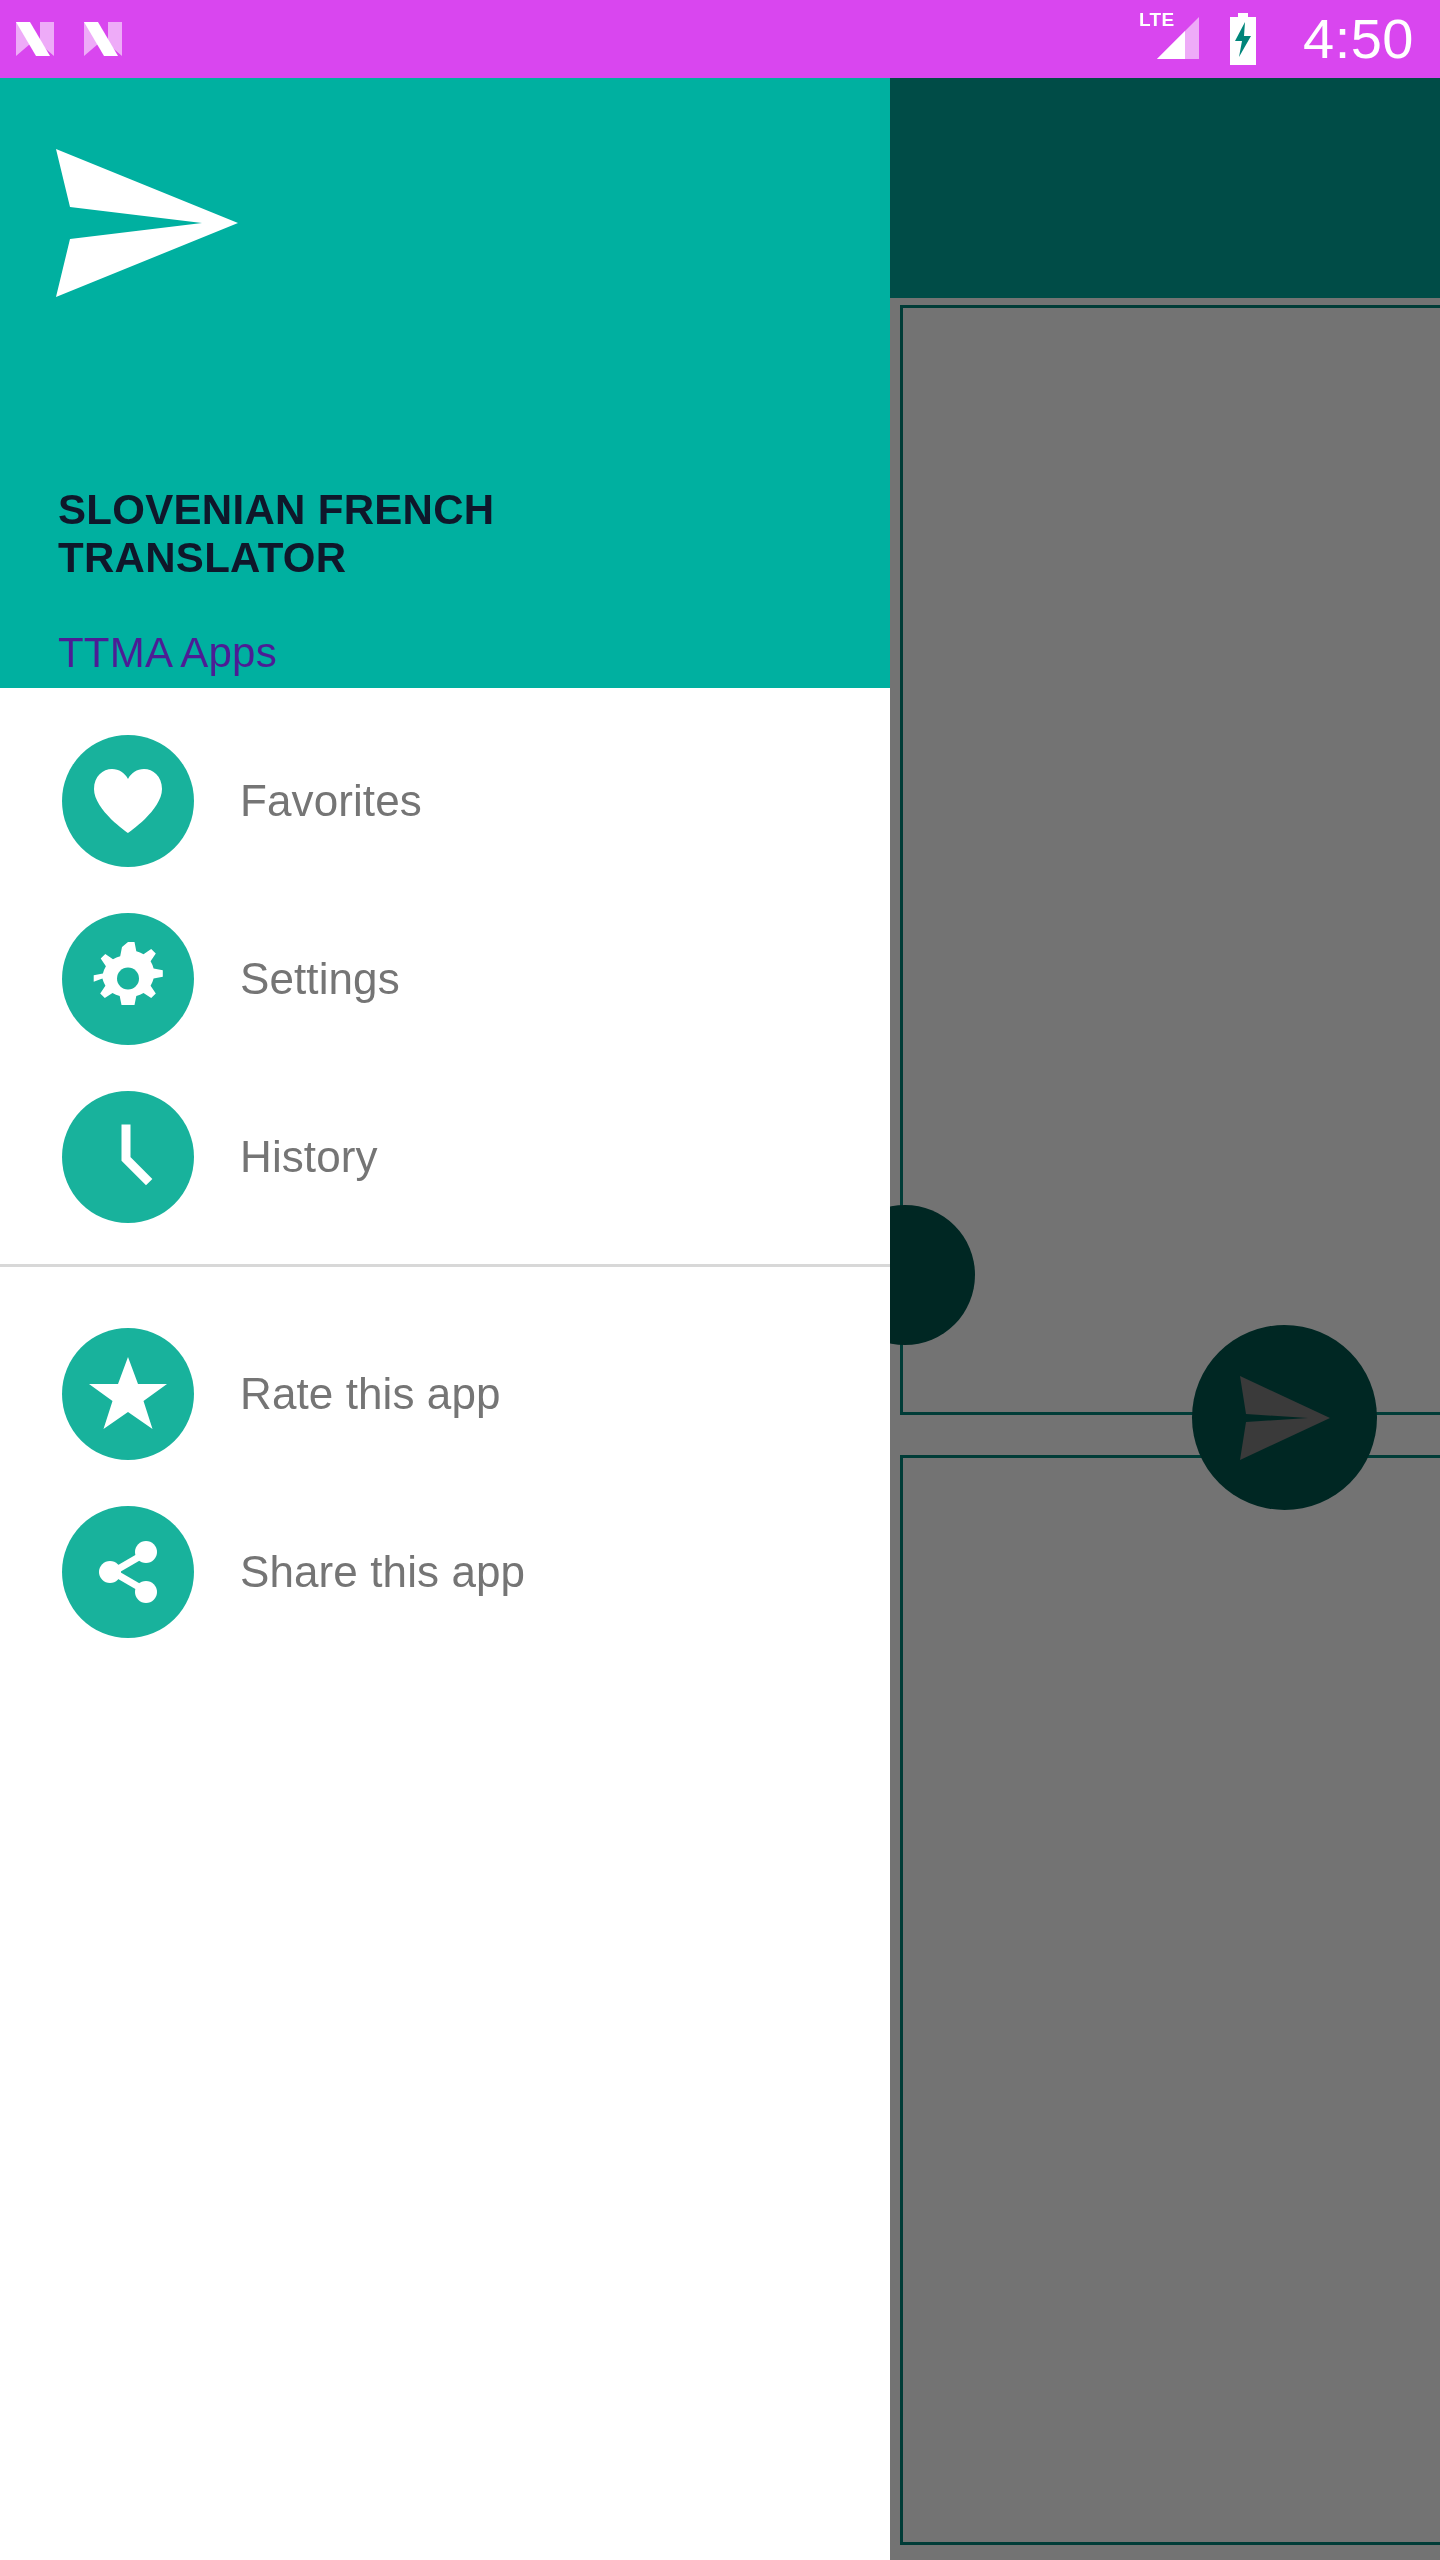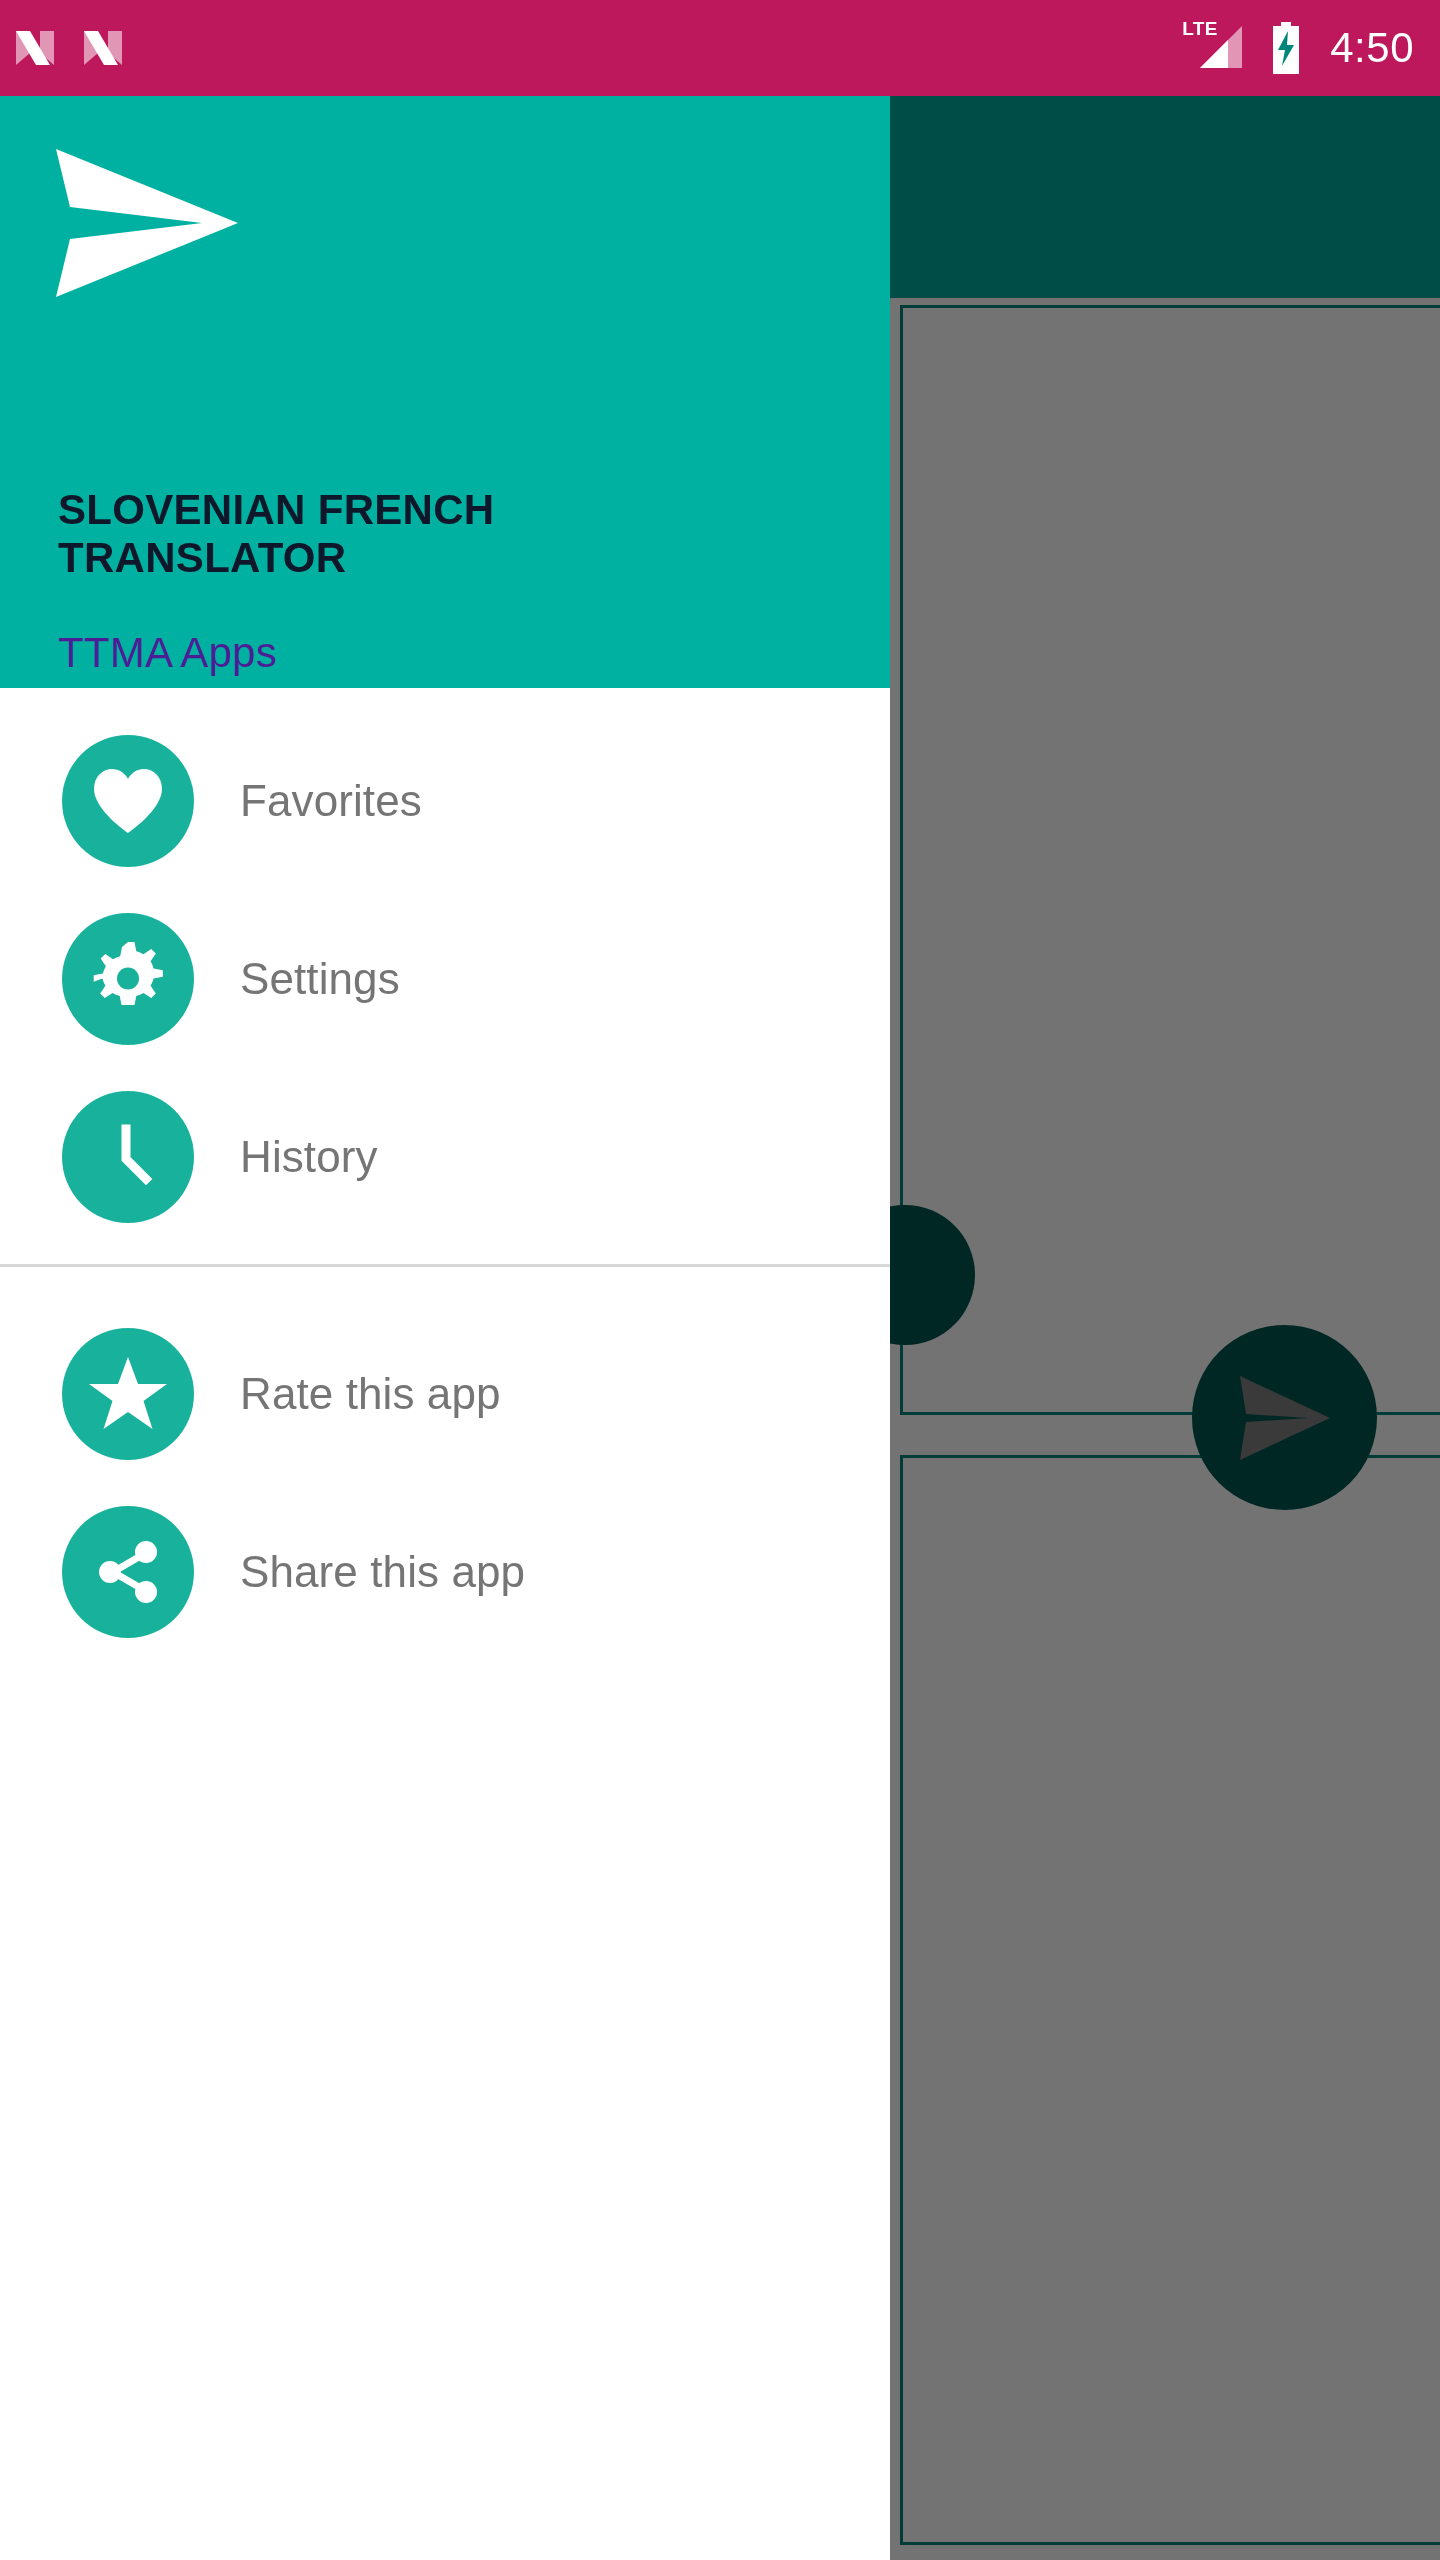--- a/index.html
+++ b/index.html
@@ -55,31 +55,31 @@
 
   
   .scrim {
     position:absolute; left:0; top:78px; width:1440px; height:2482px;
     background:rgba(0,0,0,0.55);
     z-index:20;
   }
 
   
   .statusbar {
-    position:absolute; left:0; top:0; width:1440px; height:96px;
-    background:#be185d;
+    position:absolute; left:0; top:0; width:1440px; height:78px;
+    background:#d946ef;
     z-index:60;
     display:flex; align-items:center;
     padding:0 26px 0 12px;
   }
   .sb-left { display:flex; align-items:center; gap:22px; }
   .sb-right { margin-left:auto; display:flex; align-items:center; gap:20px; }
   .sb-time {
-    color:#ffffff; font-size:42px; font-weight:400; letter-spacing:0.5px;
-    margin-left:6px; line-height:1;
+    color:#ffffff; font-size:56px; font-weight:400; letter-spacing:0.5px;
+    margin-left:22px; line-height:1;
   }
   .nlogo { display:block; }
   .lte-wrap { position:relative; width:58px; height:48px; }
   .lte-txt {
     position:absolute; left:-8px; top:-6px;
     color:#ffffff; font-size:19px; font-weight:bold; letter-spacing:0.3px;
   }
 
   
   .drawer {

